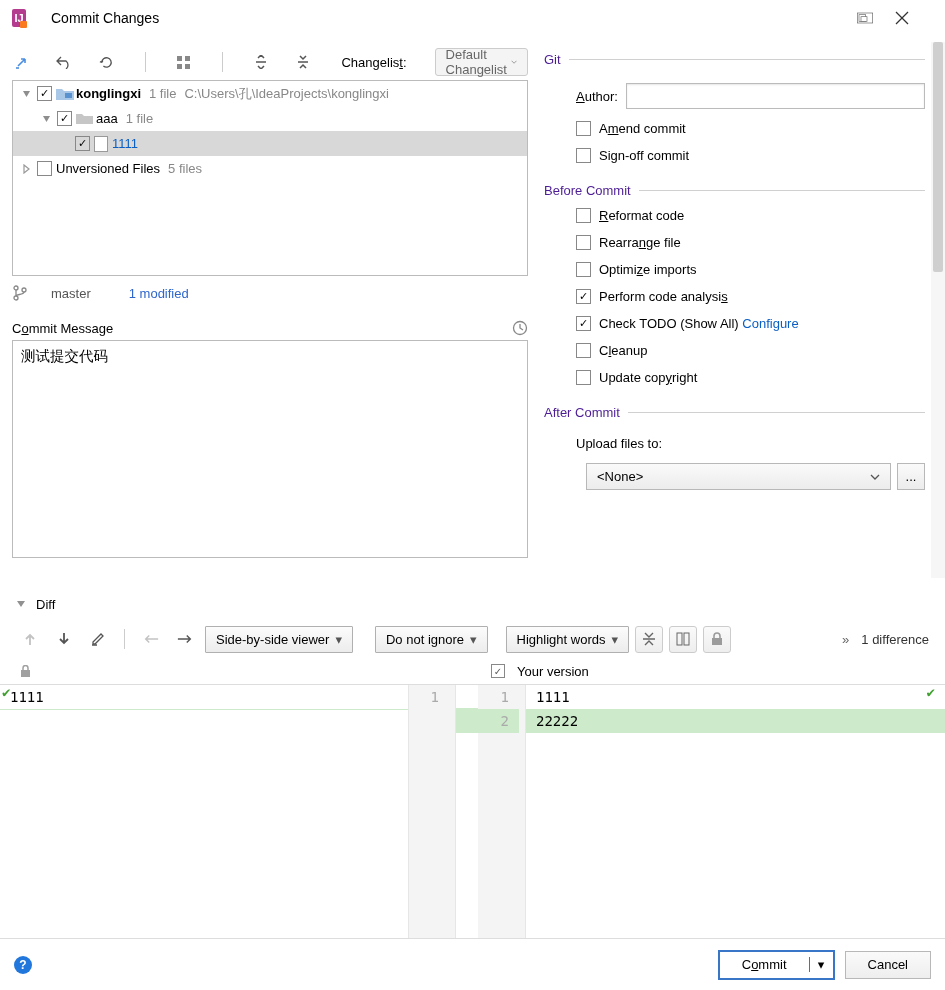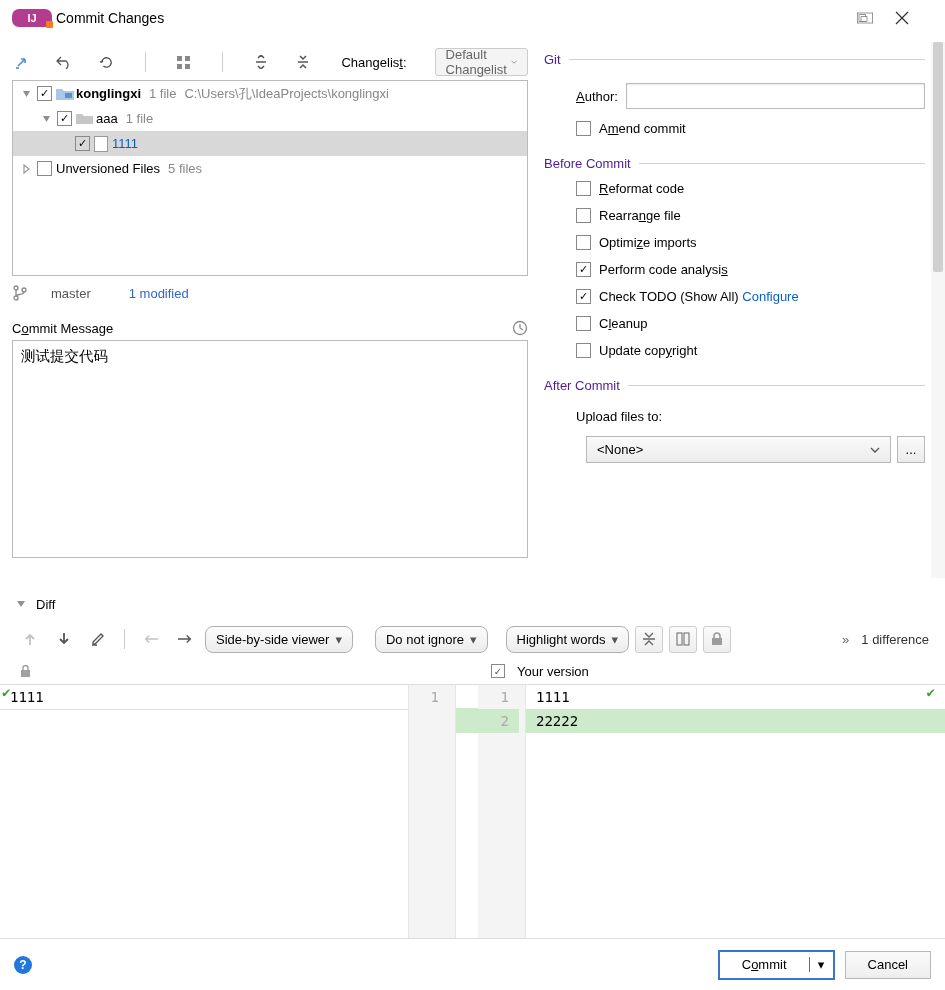--- a/index.html
+++ b/index.html
@@ -1,18 +1,18 @@
 <!DOCTYPE html>
 <html><head>
 <meta charset="utf-8">
 <style>
 * { box-sizing: border-box; margin: 0; padding: 0; }
 body { width: 945px; height: 990px; font-family: "Segoe UI", sans-serif; font-size: 13px; background: #fff; color: #000; overflow: hidden; position: relative; }
 .title-bar { display: flex; align-items: center; height: 36px; padding: 0 12px; }
-.title-bar .app-icon { width: 40px; height: 18px; background: #b43c8e; border-radius: 7px; display: inline-flex; align-items: center; justify-content: center; color: #fff; font-size: 11px; font-weight: bold; margin-right: 4px; position: relative; }
+.title-bar .app-icon { width: 14px; height: 18px; background: #b43c8e; border-radius: 2px; display: inline-flex; align-items: center; justify-content: center; color: #fff; font-size: 11px; font-weight: bold; margin-right: 25px; position: relative; }
 .title-bar .app-icon::after { content:''; position:absolute; width:7px; height:7px; background:#f97a1f; right:-1px; bottom:-1px; border-radius:1px;}
 .title-bar .title { font-size: 14px; }
 .title-bar .spacer { flex: 1; }
 .title-bar .win-icon { width: 38px; text-align: center; font-size: 14px; color: #555; }
 .title-bar .close-ic svg { stroke: #333; }
 .title-bar .win-svg { width:16px; height:12px; }
 .main { display: flex; height: 548px; }
 .left-pane { width: 528px; padding: 8px 0 0 12px; display: flex; flex-direction: column; }
 .toolbar { display: flex; align-items: center; gap: 22px; height: 36px; }
 .tb-btn { width: 24px; height: 24px; display: inline-flex; align-items: center; justify-content: center; color: #555; }
@@ -44,21 +44,21 @@
 .form-row { display: flex; align-items: center; margin: 16px 0 12px 32px; gap: 8px; justify-content: space-between; }
 .form-row.indent1 { margin-left: 32px; }
 .author-input { flex: 1; height: 26px; border: 1px solid #bbb; box-shadow: inset 0 1px 2px rgba(0,0,0,0.1); }
 .chk-row { display: flex; align-items: center; margin: 0 0 12px 32px; gap: 8px; }
 .upload-row { display: flex; align-items: center; gap: 6px; margin: 8px 0 0 32px; padding-left: 10px; }
 .upload-combo { flex: 1; height: 27px; border: 1px solid #b8b8b8; background: linear-gradient(#fafafa,#ececec); display: flex; align-items: center; padding: 0 10px; justify-content: space-between; }
 .browse { width: 28px; height: 27px; border: 1px solid #b8b8b8; background: linear-gradient(#fafafa,#ececec); display: flex; align-items: center; justify-content: center; }
 .diff-header { display: flex; align-items: center; height: 32px; padding: 0 16px; gap: 10px; margin-top: 4px; }
 .diff-chev { color: #888; }
 .diff-toolbar { display: flex; align-items: center; height: 38px; padding: 0 16px; gap: 6px; }
-.diff-combo { height: 27px; border: 1px solid #b0b0b0; border-radius: 8px; background: linear-gradient(#fcfcfc,#ececec); display: flex; align-items: center; padding: 0 10px; gap: 6px; }
+.diff-combo { height: 27px; border: 1px solid #b0b0b0; border-radius: 1px; background: linear-gradient(#fcfcfc,#ececec); display: flex; align-items: center; padding: 0 10px; gap: 6px; }
 .diff-combo .dd { color: #555; }
 .db-btn { width: 28px; height: 27px; border: 1px solid #ccc; background: linear-gradient(#fafafa,#eee); border-radius:3px; display: inline-flex; align-items: center; justify-content: center; color: #666; }
 .db-btn.flat { border-color:transparent; background:transparent; }
 .diff-count { color: #333; margin-left: 6px; }
 .diff-labels { display: flex; align-items: center; height: 26px; padding: 0 20px; }
 .diff-left-label { width: 497px; display: flex; align-items: center; gap: 6px; color: #444; }
 .diff-right-label { flex: 1; display: flex; align-items: center; }
 .lock { color: #888; }
 .ro-chk { width: 14px; height: 14px; border: 1px solid #888; display: inline-flex; align-items: center; justify-content: center; font-size: 10px; margin-left: auto; margin-right: 12px; color:#5a5a5a; }
 .diff-body { display: flex; border-top: 1px solid #ddd; height: 283px; font-family: Consolas, monospace; font-size: 14px; }
@@ -236,20 +236,24 @@
   <div class="right-pane">
     <div class="section-title">Git</div>
     <div class="form-row">
       <span><u>A</u><span>uthor:</span></span>
       <input class="author-input" value="" style="">
     </div>
     <div class="chk-row">
         <span class="chk"></span>
         <span><span>A</span><u>m</u><span>end commit</span></span>
       </div>
+    <div class="chk-row">
+        <span class="chk"></span>
+        <span><span>Si</span><u>g</u><span>n-off commit</span></span>
+      </div>
 
     <div class="section-title" style="margin-top:20px">Before Commit</div>
     <div class="chk-row">
         <span class="chk"></span>
         <span><u>R</u><span>eformat code</span></span>
       </div>
     <div class="chk-row">
         <span class="chk"></span>
         <span><span>Rearra</span><u>n</u><span>ge file</span></span>
       </div>

